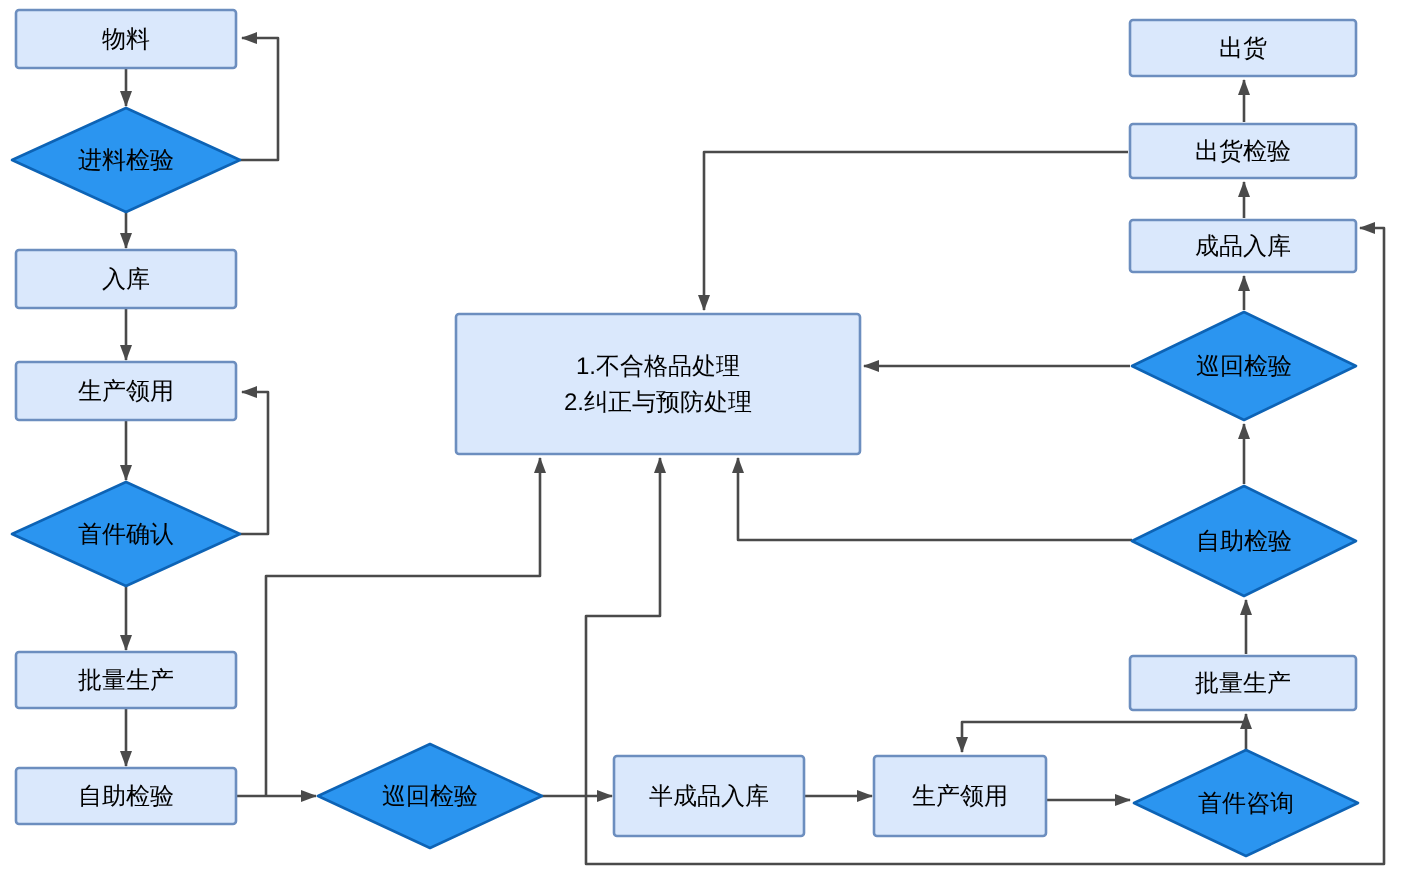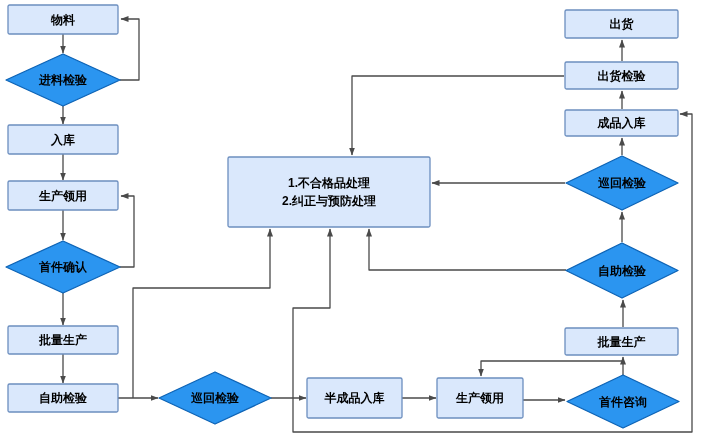--- a/index.html
+++ b/index.html
@@ -3,21 +3,20 @@
 <meta charset="utf-8">
 <style>
   html, body { margin: 0; padding: 0; background: #ffffff; }
   body { font-family: "Liberation Sans", "DejaVu Sans", sans-serif; }
   #canvas {
     position: relative;
     width: 703px;
     height: 440px;
     background: #ffffff;
     overflow: hidden;
-    font-weight: bold;
   }
   #flow-svg { position: absolute; left: 0; top: 0; }
   #flow-svg text {
     font-family: "Liberation Sans", "DejaVu Sans", sans-serif;
     font-size: 12px;
     fill: #000000;
   }
   #flow-svg g.node { cursor: default; }
 </style>
 </head>

